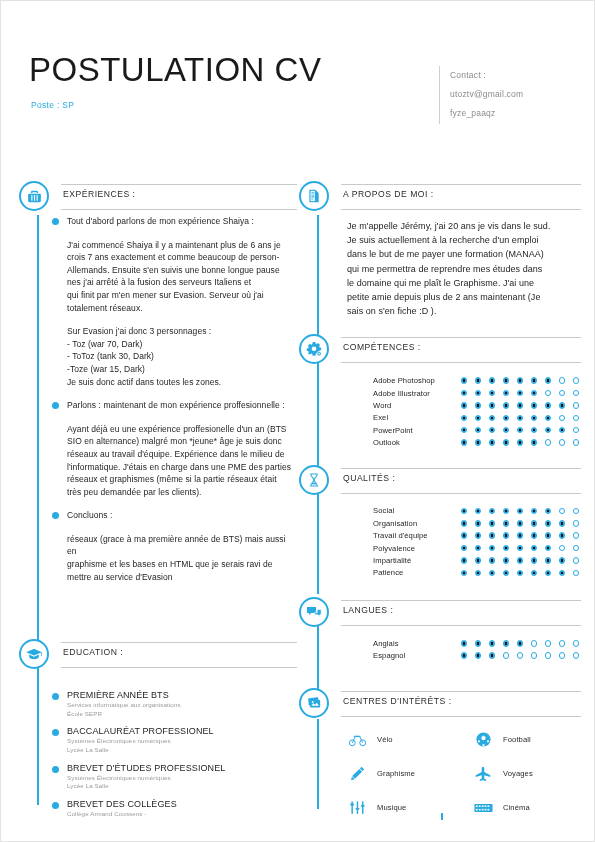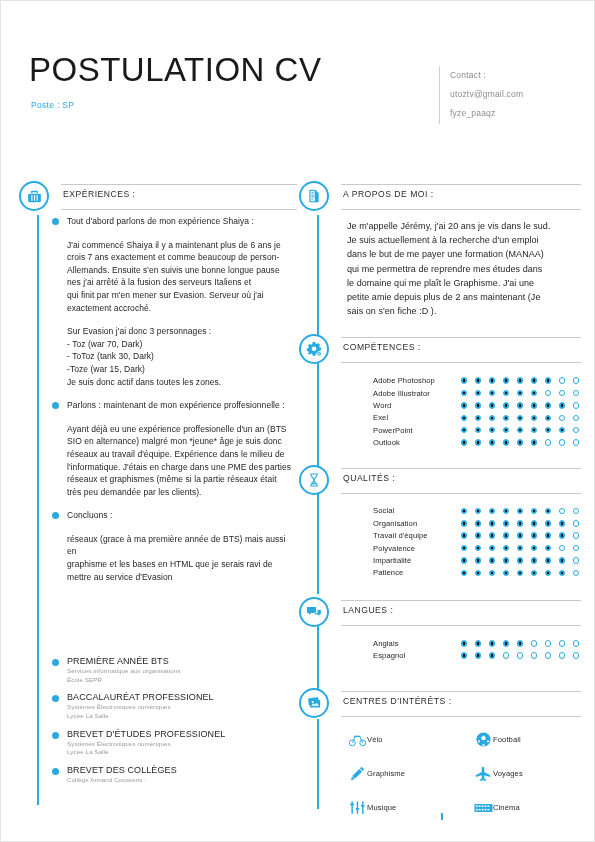--- a/index.html
+++ b/index.html
@@ -195,21 +195,21 @@
   
   .interest-grid {
     padding-top: 8px;
     display: grid;
     grid-template-columns: 126px 126px;
     grid-row-gap: 14px;
   }
   .interest {
     display: flex;
     align-items: center;
-    gap: 0;
+    gap: 10px;
   }
   .interest-ico {
     width: 20px; height: 20px;
     display: flex; align-items: center; justify-content: center;
     flex: 0 0 20px;
   }
   .interest-lbl {
     font-size: 7.6px;
     color: #2b2b2b;
     letter-spacing: 0.1px;
@@ -267,21 +267,21 @@
         <div class="para">
           <span class="bullet" style="top:3px"></span>
           <span class="ln">Tout d'abord parlons de mon expérience Shaiya :</span>
         </div>
         <div class="para">
           <span class="ln">J'ai commencé Shaiya il y a maintenant plus de 6 ans je</span>
           <span class="ln">crois 7 ans exactement et comme beaucoup de person-</span>
           <span class="ln">Allemands. Ensuite s'en suivis une bonne longue pause</span>
           <span class="ln">nes j'ai arrêté à la fusion des serveurs Italiens et</span>
           <span class="ln">qui finit par m'en mener sur Evasion. Serveur où j'ai</span>
-          <span class="ln">exactement accroché.</span>
+          <span class="ln">totalement réseaux.</span>
         </div>
         <div class="para">
           <span class="ln">Sur Evasion j'ai donc 3 personnages :</span>
           <span class="ln">- Toz (war 70, Dark)</span>
           <span class="ln">- ToToz (tank 30, Dark)</span>
           <span class="ln">-Toze (war 15, Dark)</span>
           <span class="ln">Je suis donc actif dans toutes les zones.</span>
         </div>
         <div class="para">
           <span class="bullet" style="top:3px"></span>
@@ -301,20 +301,32 @@
         </div>
         <div class="para">
           <span class="ln">réseaux (grace à ma première année de BTS) mais aussi en</span>
           <span class="ln">graphisme et les bases en HTML que je serais ravi de</span>
           <span class="ln">mettre au service d'Evasion</span>
         </div>
       </div>
     </div>
 
     <div class="section" style="margin-top:56px">
+      <div class="sec-head">
+        <div class="sec-icon">
+          <svg width="18" height="18" viewBox="0 0 24 24" fill="#29abe2">
+            <path d="M12 5 1.5 9.5 12 14l10.5-4.5L12 5z"></path>
+            <path d="M5.5 12.6v3.1c0 1.9 2.9 3.3 6.5 3.3s6.5-1.4 6.5-3.3v-3.1L12 15.5l-6.5-2.9z"></path>
+            <rect x="21.4" y="9.6" width="1" height="4.6"></rect>
+          </svg>
+        </div>
+        <div class="sec-title-wrap">
+          <div class="sec-title">EDUCATION :</div>
+        </div>
+      </div>
       <div class="sec-body" style="padding-top:16px">
         <div class="edu-item">
           <span class="bullet" style="top:4px"></span>
           <div class="edu-deg">PREMIÈRE ANNÉE BTS</div>
           <div class="edu-sub">Services informatique aux organisations</div>
           <div class="edu-sub">École SEPR</div>
         </div>
         <div class="edu-item">
           <span class="bullet" style="top:4px"></span>
           <div class="edu-deg">BACCALAURÉAT PROFESSIONEL</div>

